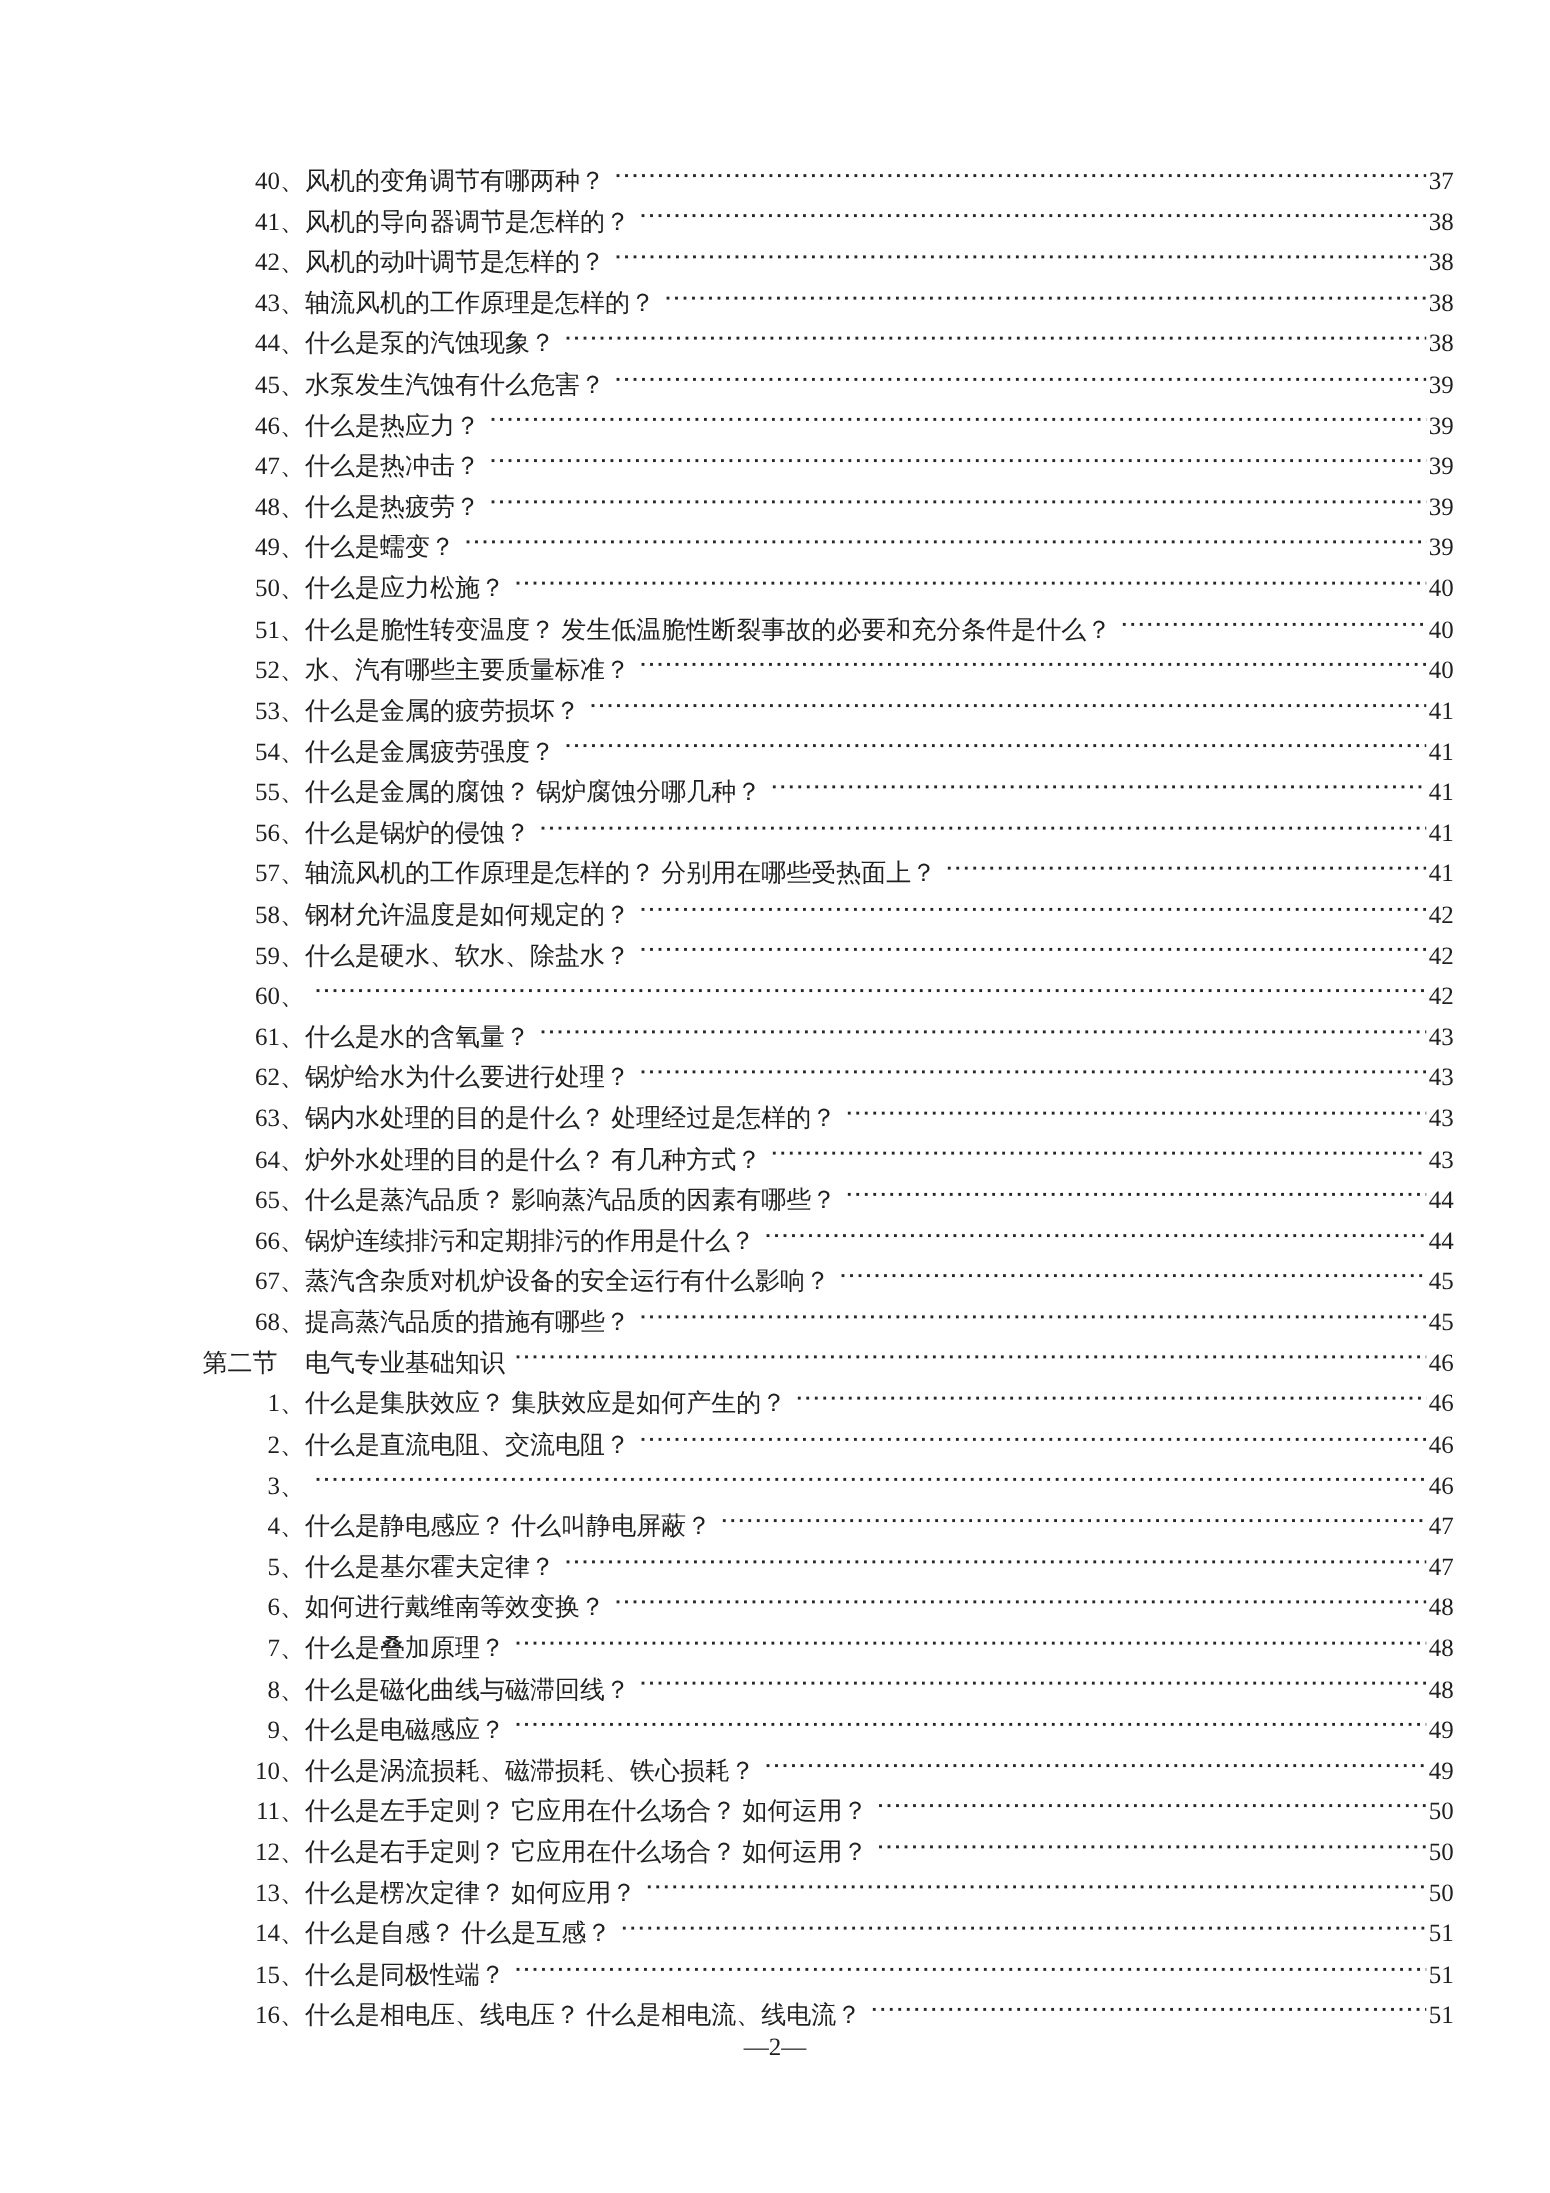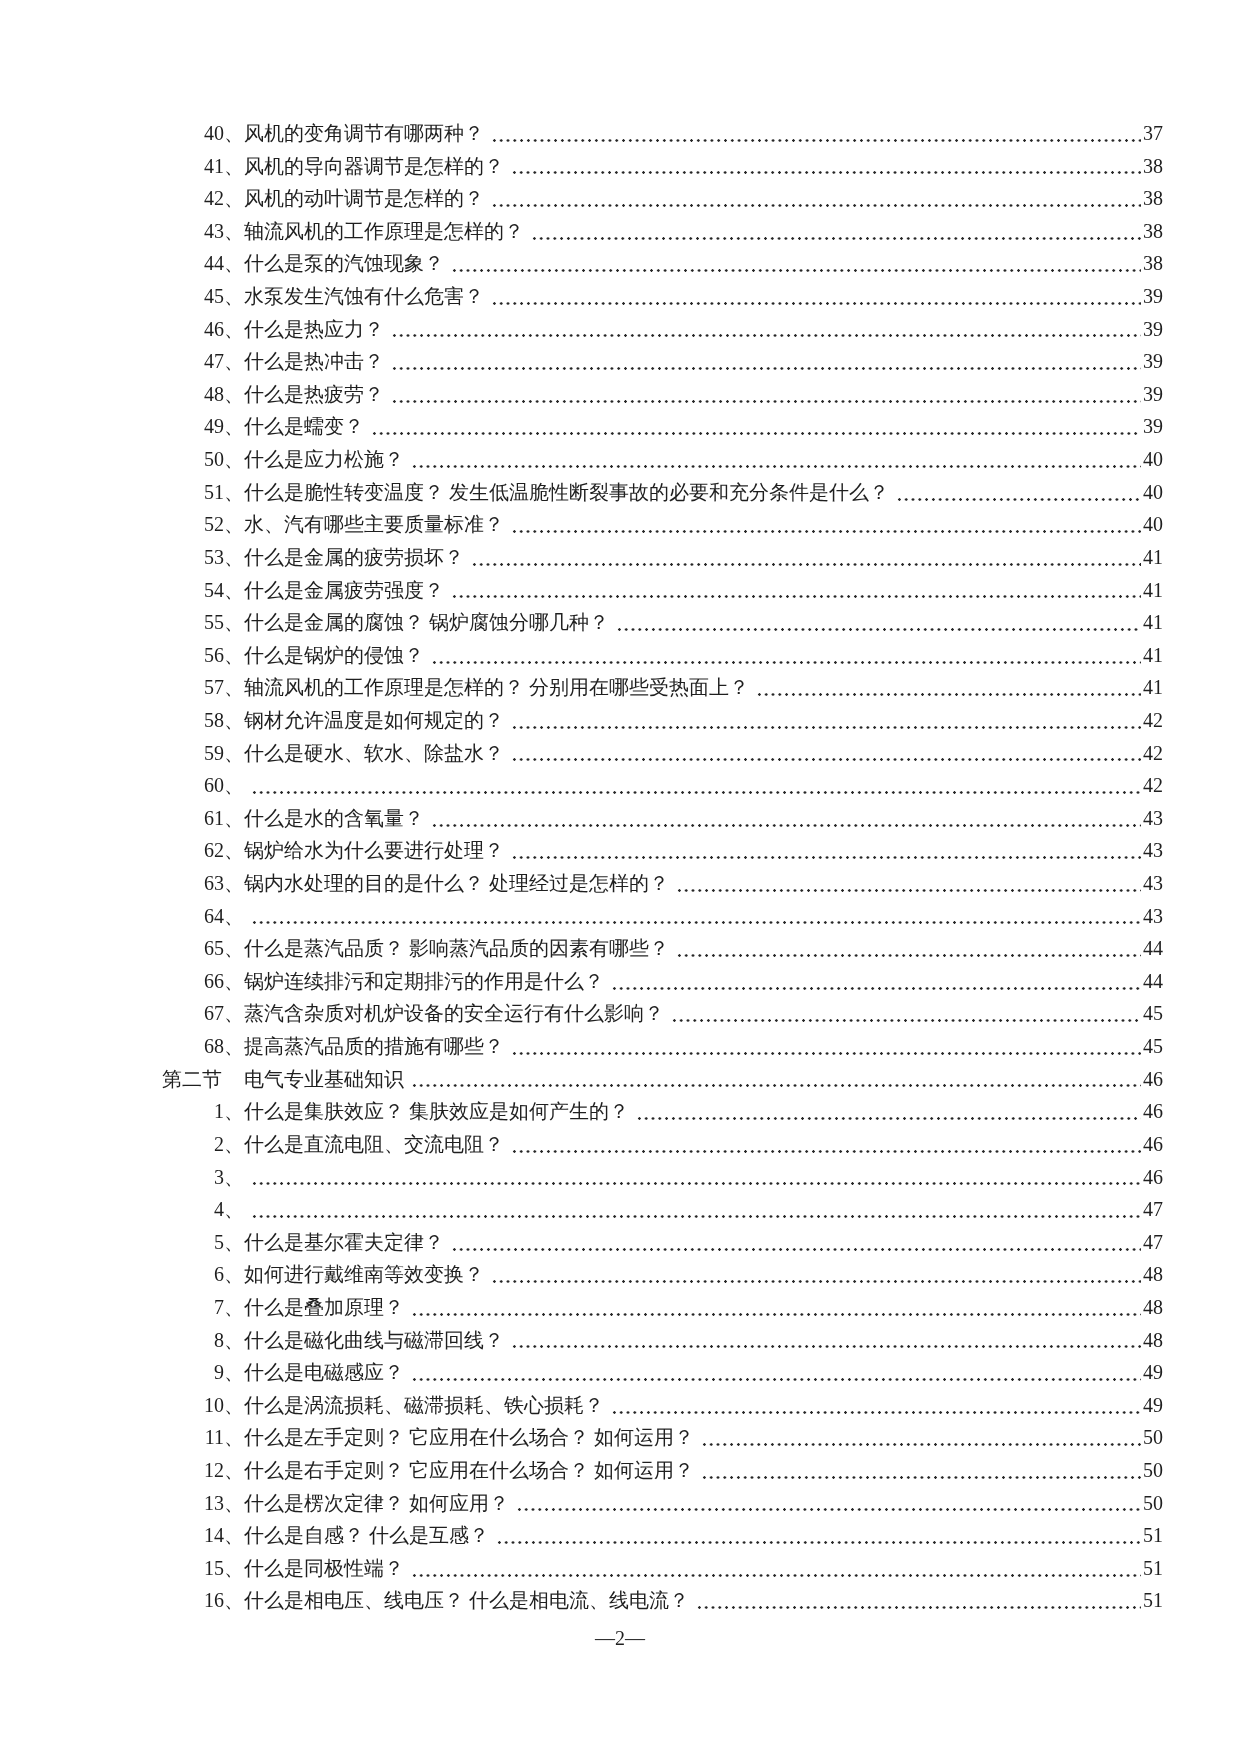--- a/index.html
+++ b/index.html
@@ -47,20 +47,21 @@
     align-self: stretch;
     margin-left: 7px;
     margin-right: 2px;
     background-image: radial-gradient(circle, #262626 1.1px, rgba(0,0,0,0) 1.45px);
     background-size: 6.8px 6.8px;
     background-repeat: repeat-x;
     background-position: left bottom 6px;
   }
   .toc-row .pageno {
     flex: 0 0 auto;
+    margin-top: 12px;
   }
   .footer {
     position: absolute;
     top: 1622px;
     left: 0;
     width: 100%;
     text-align: center;
     font-size: 20px;
     line-height: 32px;
   }
@@ -208,20 +209,21 @@
         <span class="pageno">43</span>
       </div>
       <div class="toc-row">
         <span class="num">63、</span>
         <span class="title">锅内水处理的目的是什么？ 处理经过是怎样的？</span>
         <span class="leader"></span>
         <span class="pageno">43</span>
       </div>
       <div class="toc-row">
         <span class="num">64、</span>
+        <span class="title">炉外水处理的目的是什么？ 有几种方式？</span>
         <span class="leader"></span>
         <span class="pageno">43</span>
       </div>
       <div class="toc-row">
         <span class="num">65、</span>
         <span class="title">什么是蒸汽品质？ 影响蒸汽品质的因素有哪些？</span>
         <span class="leader"></span>
         <span class="pageno">44</span>
       </div>
       <div class="toc-row">
@@ -260,20 +262,21 @@
         <span class="leader"></span>
         <span class="pageno">46</span>
       </div>
       <div class="toc-row">
         <span class="num">3、</span>
         <span class="leader"></span>
         <span class="pageno">46</span>
       </div>
       <div class="toc-row">
         <span class="num">4、</span>
+        <span class="title">什么是静电感应？ 什么叫静电屏蔽？</span>
         <span class="leader"></span>
         <span class="pageno">47</span>
       </div>
       <div class="toc-row">
         <span class="num">5、</span>
         <span class="title">什么是基尔霍夫定律？</span>
         <span class="leader"></span>
         <span class="pageno">47</span>
       </div>
       <div class="toc-row">

